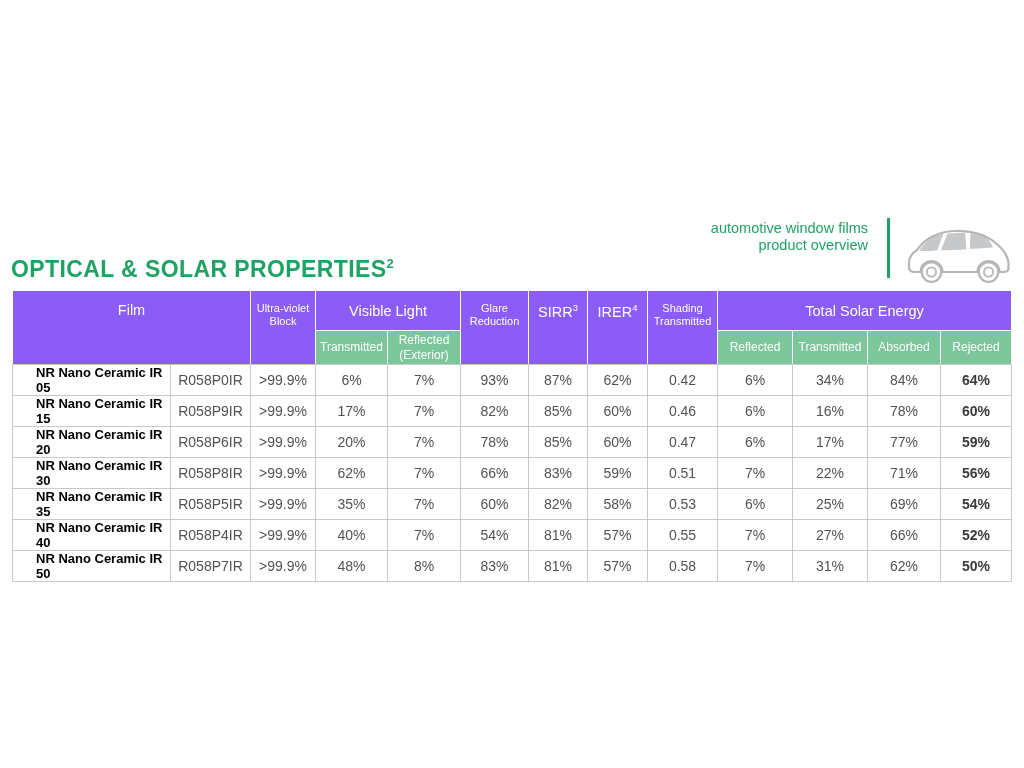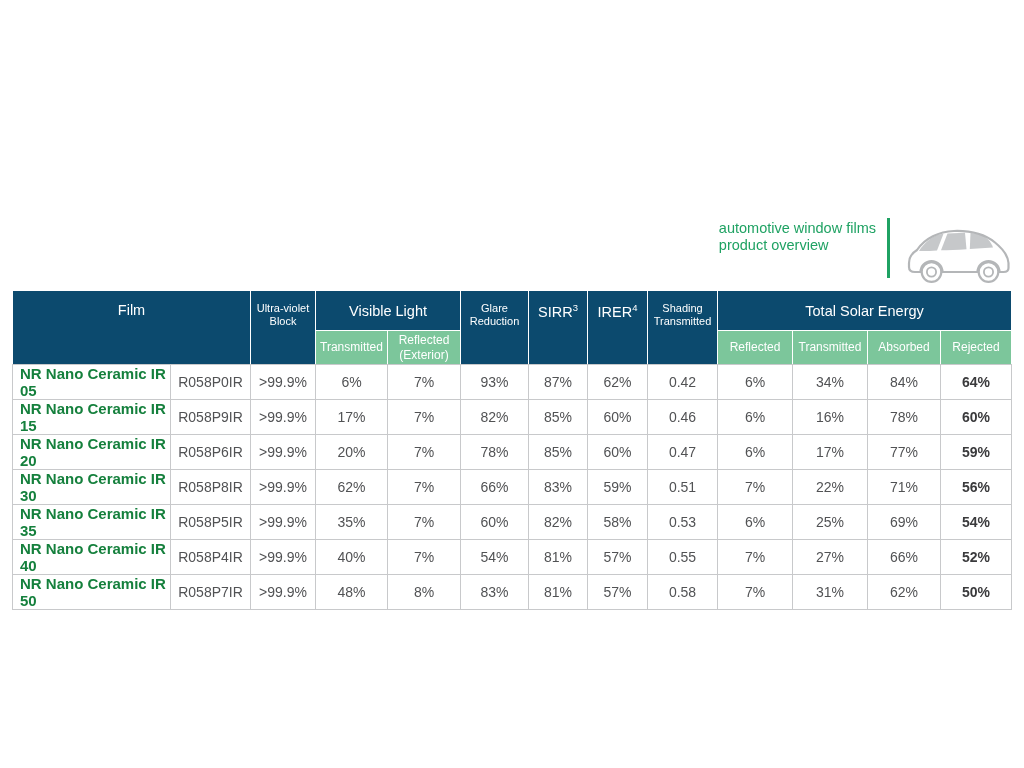--- a/index.html
+++ b/index.html
@@ -7,22 +7,22 @@
   body {
     background:#ffffff;
     font-family:"Liberation Sans", sans-serif;
     position:relative;
     overflow:hidden;
   }
   .sheet { position:absolute; inset:0; background:#fff; }
 
   
   .tagline {
-    position:absolute; top:220px; right:148px;
-    font-size:14.5px; line-height:17px;
+    position:absolute; top:220px; right:156px;
+    text-align:right; font-size:14.5px; line-height:17px;
     color:#1fa263;
   }
   .vline {
     position:absolute; top:218px; left:887px;
     width:3px; height:60px; background:#1fa263;
   }
   .car { position:absolute; top:225px; left:905px; width:107px; height:58px; }
 
   
   .page-title {
@@ -31,40 +31,40 @@
     color:#1fa263; white-space:nowrap;
   }
   .page-title sup { font-size:13px; font-weight:bold; }
 
   
   table.props {
     position:absolute; left:12px; top:290px;
     width:999px; border-collapse:collapse; table-layout:fixed;
   }
   th {
-    background:#0c4a6e; color:#ffffff; font-weight:normal;
+    background:#8b5cf6; color:#ffffff; font-weight:normal;
     border:1px solid #ffffff; text-align:center; padding:0 3px;
   }
   tr.h1 th { height:40px; font-size:14.5px; vertical-align:middle; }
   tr.h1 th.rs { height:74px; vertical-align:top; padding-top:11px; line-height:1.22; }
   tr.h1 th.sm { font-size:11px; }
   tr.h1 th.rs, tr.h2 th { border-bottom-color:#c8c9cb; }
   tr.h2 th {
     height:34px; background:#7cc69b; font-size:12px;
     vertical-align:middle; line-height:1.25;
   }
   th sup { font-size:9.5px; }
   td {
     border:1px solid #c8c9cb; background:#fff;
     height:26px; text-align:center; vertical-align:middle;
     font-size:14px; color:#515254;
   }
   td.c-film {
-    text-align:left; padding-left:7px;
-    font-weight:bold; color:#15803d; font-size:15px;
+    text-align:left; padding-left:23px;
+    font-weight:bold; color:#000000; font-size:13px;
   }
   td.c-tse_rejected { font-weight:bold; color:#3a3a3c;margin-left:16px; }
 </style>
 </head>
 <body>
 
 <div class="sheet">
 
   <div class="tagline">
     <div>automotive window films</div>
@@ -77,20 +77,21 @@
       <path d="M36,25.3 L42.5,8.5 L60,7.8 L61.5,24.2 C52,25 43,25.3 36,25.3 Z" fill="#c6c8ca"></path>
       <path d="M65.5,7.9 L64.8,24 L88,22.5 C86,16.5 81,11 74,8.5 Z" fill="#c6c8ca"></path>
       <path d="M10,47 C6,47 4,45 4,42 L4,38 C4,32 7,28 12,25 C20,13 34,6.5 49,6 C65,5.5 80,9.5 90,17.5 C98,24 103,31 103.5,38 L103.5,43 C103.5,46 101.5,47 98.5,47 L94.5,47 A11,11 0 0 0 72.5,47 L37.5,47 A11,11 0 0 0 15.5,47 Z" fill="none" stroke="#b4b6b8" stroke-width="2.2" stroke-linejoin="round"></path>
       <circle cx="26.5" cy="47" r="9.8" fill="#fff" stroke="#b4b6b8" stroke-width="2.2"></circle>
       <circle cx="26.5" cy="47" r="4.6" fill="none" stroke="#b4b6b8" stroke-width="1.8"></circle>
       <circle cx="83.5" cy="47" r="9.8" fill="#fff" stroke="#b4b6b8" stroke-width="2.2"></circle>
       <circle cx="83.5" cy="47" r="4.6" fill="none" stroke="#b4b6b8" stroke-width="1.8"></circle>
     </svg>
   </div>
 
+  <div class="page-title"><span>OPTICAL &amp; SOLAR PROPERTIES</span><sup>2</sup></div>
 
   <table class="props">
     <colgroup>
       <col style="width:158px">
         <col style="width:80px">
         <col style="width:65px">
       <col style="width:72px">
         <col style="width:73px">
         <col style="width:68px">
       <col style="width:59px">

